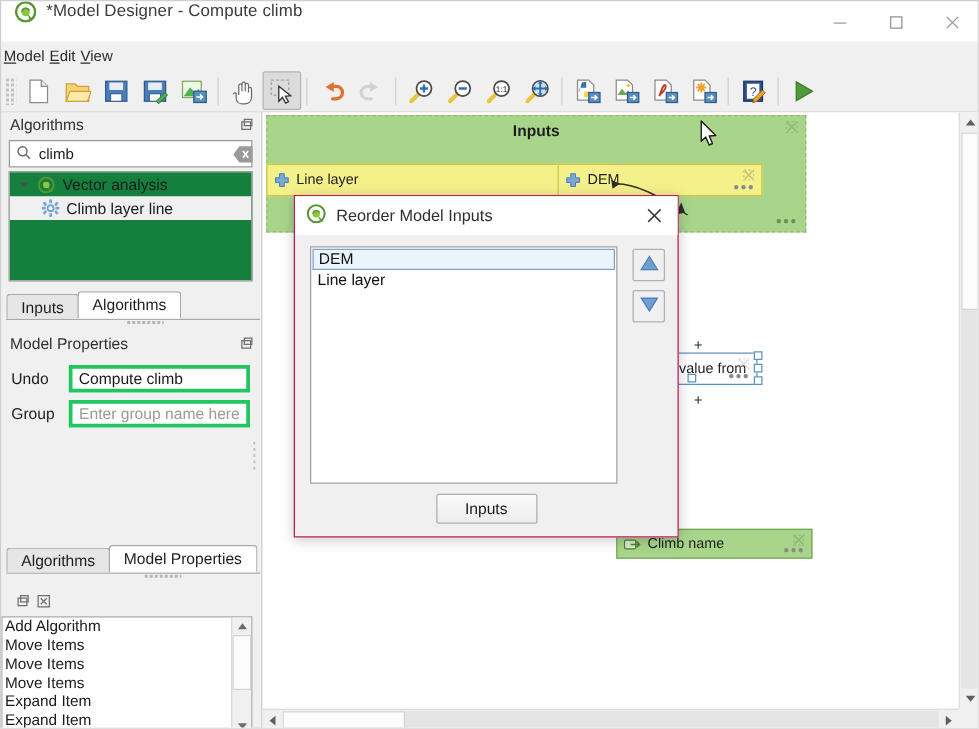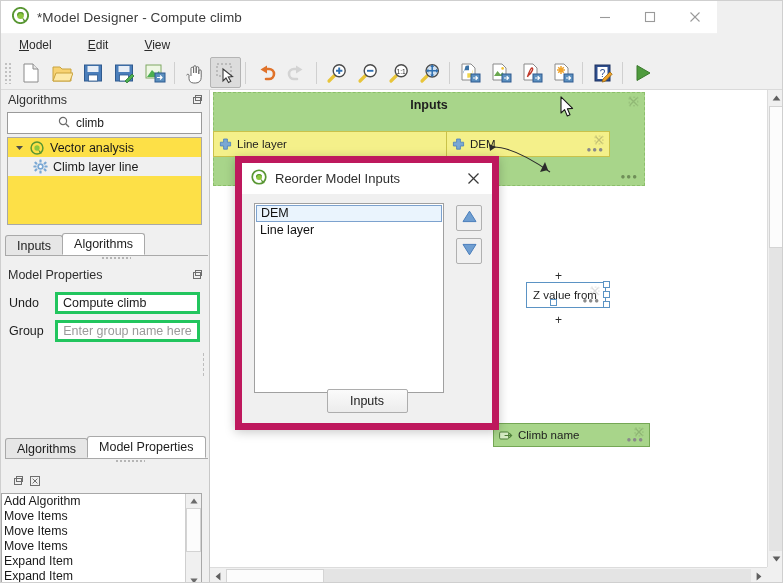--- a/index.html
+++ b/index.html
@@ -15,23 +15,23 @@
     position: relative;
     width: 783px; height: 583px;
     background: #f0f0f0;
     border: 1px solid #cfcfcf;
     box-sizing: border-box;
     overflow: hidden;
   }
 
   
   .titlebar {
-    position: absolute; left: 0; top: 0; width: 716px; height: 33px;
+    position: absolute; left: 0; top: 0; width: 783px; height: 33px;
     background: #ffffff;
-    display: flex; align-items: center;
+    display: flex; align-items: flex-start;
     border-bottom: 1px solid #f2f2f2;
     box-sizing: border-box;
   }
   .titlebar .qgis-logo { margin-left: 11px; margin-right: 8px; display:block; }
   .titlebar .title-text {
     font-size: 13.5px; color: #3b3b3b; letter-spacing: .1px;
   }
   .win-buttons { margin-left: auto; display: flex; height: 33px; }
   .win-btn {
     width: 45px; height: 33px;
@@ -40,21 +40,21 @@
   .win-btn svg { display: block; }
 
   
   .menubar {
     position: absolute; left: 0; top: 33px; width: 783px; height: 22px;
     background: #f0f0f0;
     display: flex; align-items: center;
     box-sizing: border-box;
   }
   .menu-item {
-    padding: 2px 18px; font-size: 12px; color: #2b2b2b;
+    padding: 2px 2px; font-size: 12px; color: #2b2b2b;
   }
   .menu-item u { text-decoration: underline; }
 
   
   .toolbar {
     position: absolute; left: 0; top: 55px; width: 783px; height: 34px;
     background: #f0f0f0;
     display: flex; align-items: center;
     border-bottom: 1px solid #dadada;
     box-sizing: border-box;
@@ -100,38 +100,37 @@
   }
 
   
   .search-row {
     margin: 2px 6px 0 6px;
     height: 22px;
     background: #ffffff;
     border: 1px solid #9a9a9a;
     display: flex; align-items: center;
     box-sizing: border-box;
-    padding-left: 45px;
   }
   .search-row .mag { margin: 0 6px 0 5px; }
   .search-input {
     flex: 1; border: 0; outline: 0; font-size: 12px;
     font-family: "Liberation Sans", sans-serif; color: #1a1a1a;
     background: transparent; padding: 0;
   }
   .clear-btn {
     width: 18px; height: 18px; margin-right: 2px;
     display:flex; align-items:center; justify-content:center;
   }
 
   
   .tree {
     margin: 3px 6px 0 6px;
     height: 88px;
-    background: #fde047;
+    background: #15803d;
     border: 1px solid #a8a8a8;
     box-sizing: border-box;
     overflow: hidden;
   }
   .tree-row {
     display: flex; align-items: center; height: 19px; padding-left: 3px;
     font-size: 12.5px;
   }
   .tree-row.selected { background: #f0f0f0; }
   .tree-arrow { width: 16px; display:flex; align-items:center; justify-content:center; }
@@ -314,23 +313,23 @@
   .h-track-right {
     position: absolute; top: 1px; height: 14px; left: 114px; right: 16px;
     background: #e4e4e4;
   }
 
   
   .cursor { position: absolute; left: 558px; top: 95px; z-index: 40; }
 
   
   .dialog {
-    position: absolute; left: 234px; top: 155px; width: 264px; height: 274px;
+    position: absolute; left: 234px; top: 155px; width: 308px; height: 274px;
     background: #f0f0f0;
-    border: 7px solid #be185d;
+    border: 1px solid #be185d;
     box-shadow: 0 2px 10px rgba(0,0,0,.22);
     box-sizing: border-box;
     z-index: 50;
   }
   .dlg-title {
     height: 31px; background: #ffffff;
     display: flex; align-items: center;
     box-sizing: border-box;
   }
   .dlg-title .dlg-logo { margin: 0 8px 0 9px; }

